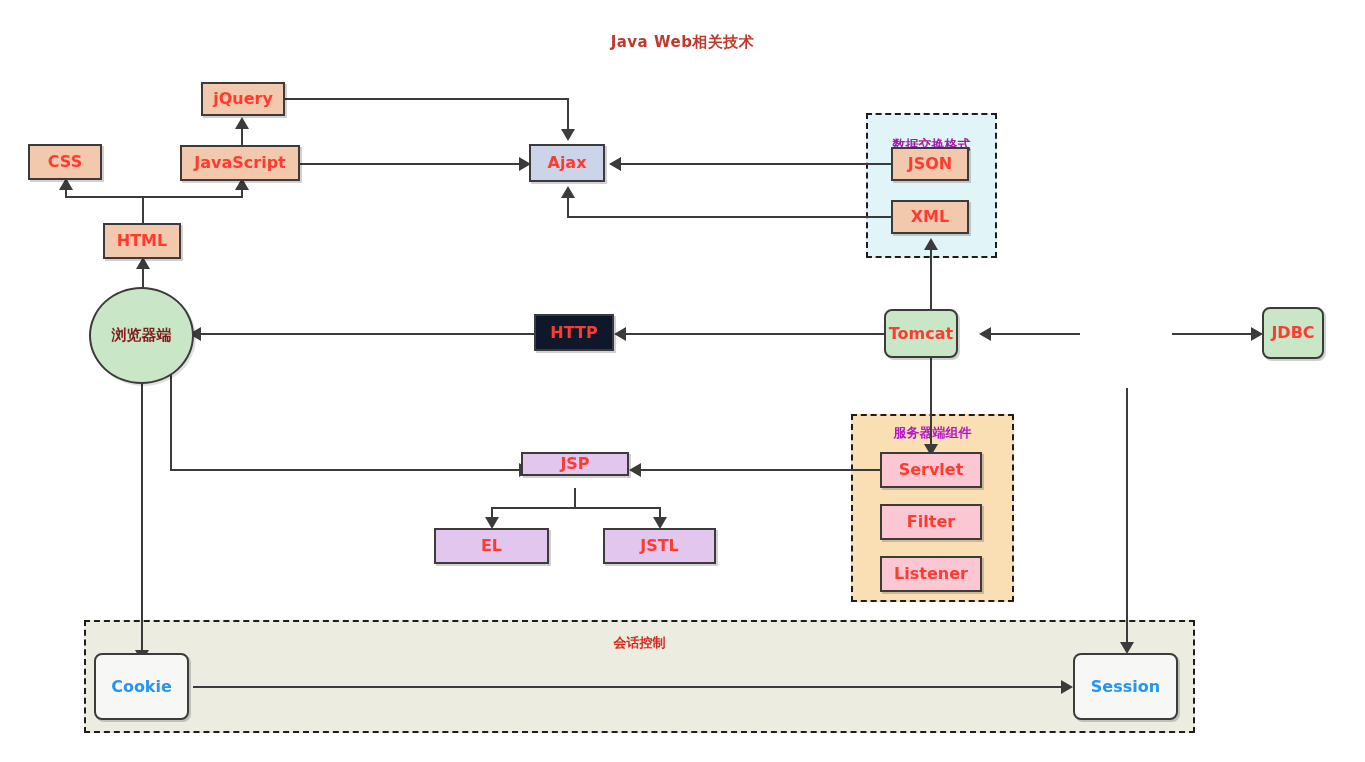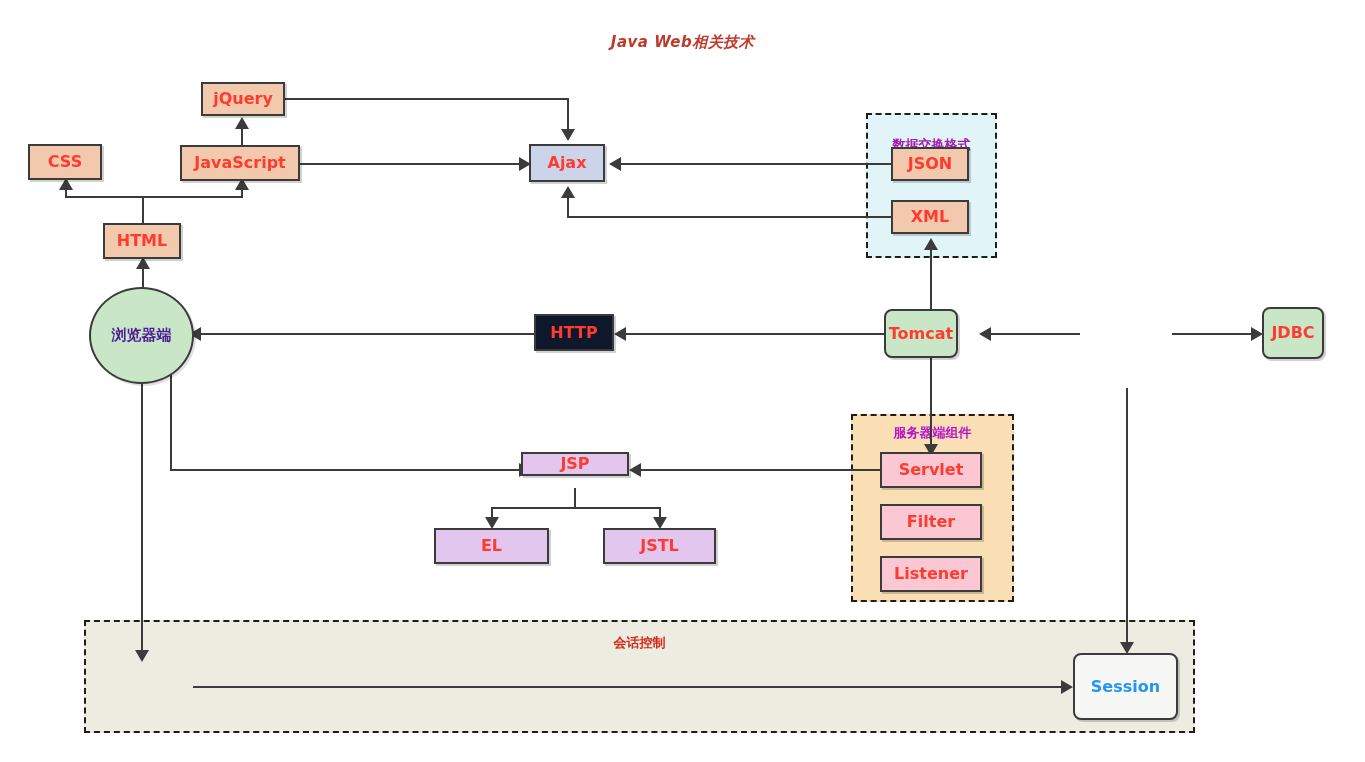--- a/index.html
+++ b/index.html
@@ -20,21 +20,20 @@
   .title {
     position: absolute;
     left: 0;
     top: 33px;
     width: 1365px;
     text-align: center;
     color: #c0392b;
     font-size: 15px;
     font-weight: bold;
     letter-spacing: 0.5px;
-    font-style: italic;
   }
   
   .node {
     position: absolute;
     box-sizing: border-box;
     display: flex;
     align-items: center;
     justify-content: center;
     font-size: 16px;
     font-weight: bold;
@@ -55,21 +54,21 @@
 
   .circle {
     position: absolute;
     box-sizing: border-box;
     display: flex;
     align-items: center;
     justify-content: center;
     border-radius: 50%;
     background: #c9e7c7;
     border: 2px solid #3b3b3b;
-    color: #4c1d95;
+    color: #7f1d1d;
     font-size: 15px;
     font-weight: bold;
     box-shadow: 2px 2px 0 rgba(0,0,0,0.12);
   }
 
   
   .group {
     position: absolute;
     box-sizing: border-box;
     border: 2px dashed #1d1d1d;
@@ -263,18 +262,21 @@
   </div>
 
   <div class="node n-pink" style="left:880px; top:504px; width:102px; height:36px;">
     <span>Filter</span>
   </div>
 
   <div class="node n-pink" style="left:880px; top:556px; width:102px; height:36px;">
     <span>Listener</span>
   </div>
 
+  <div class="node n-white" style="left:94px; top:653px; width:95px; height:67px;">
+    <span>Cookie</span>
+  </div>
 
   <div class="node n-white" style="left:1073px; top:653px; width:105px; height:67px;justify-content:center;">
     <span>Session</span>
   </div>
 
 </div>
 
 </body></html>

